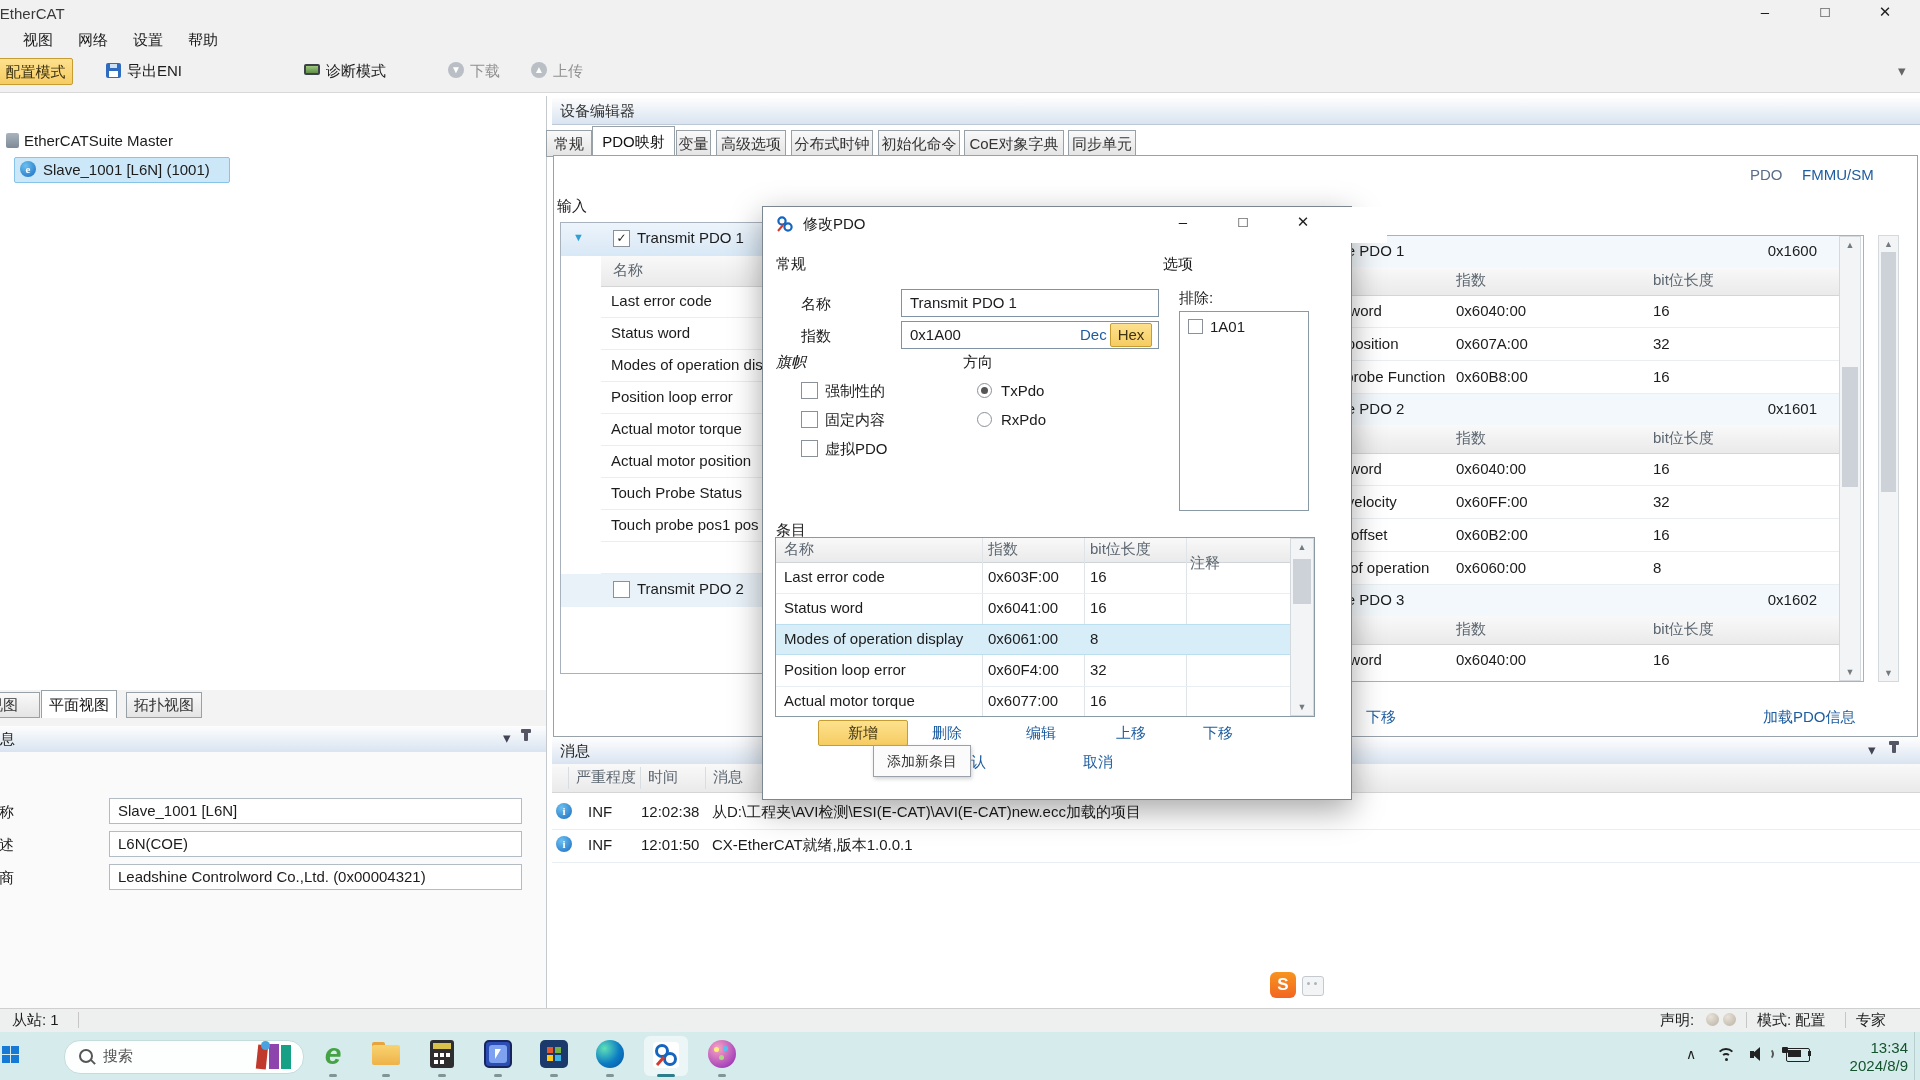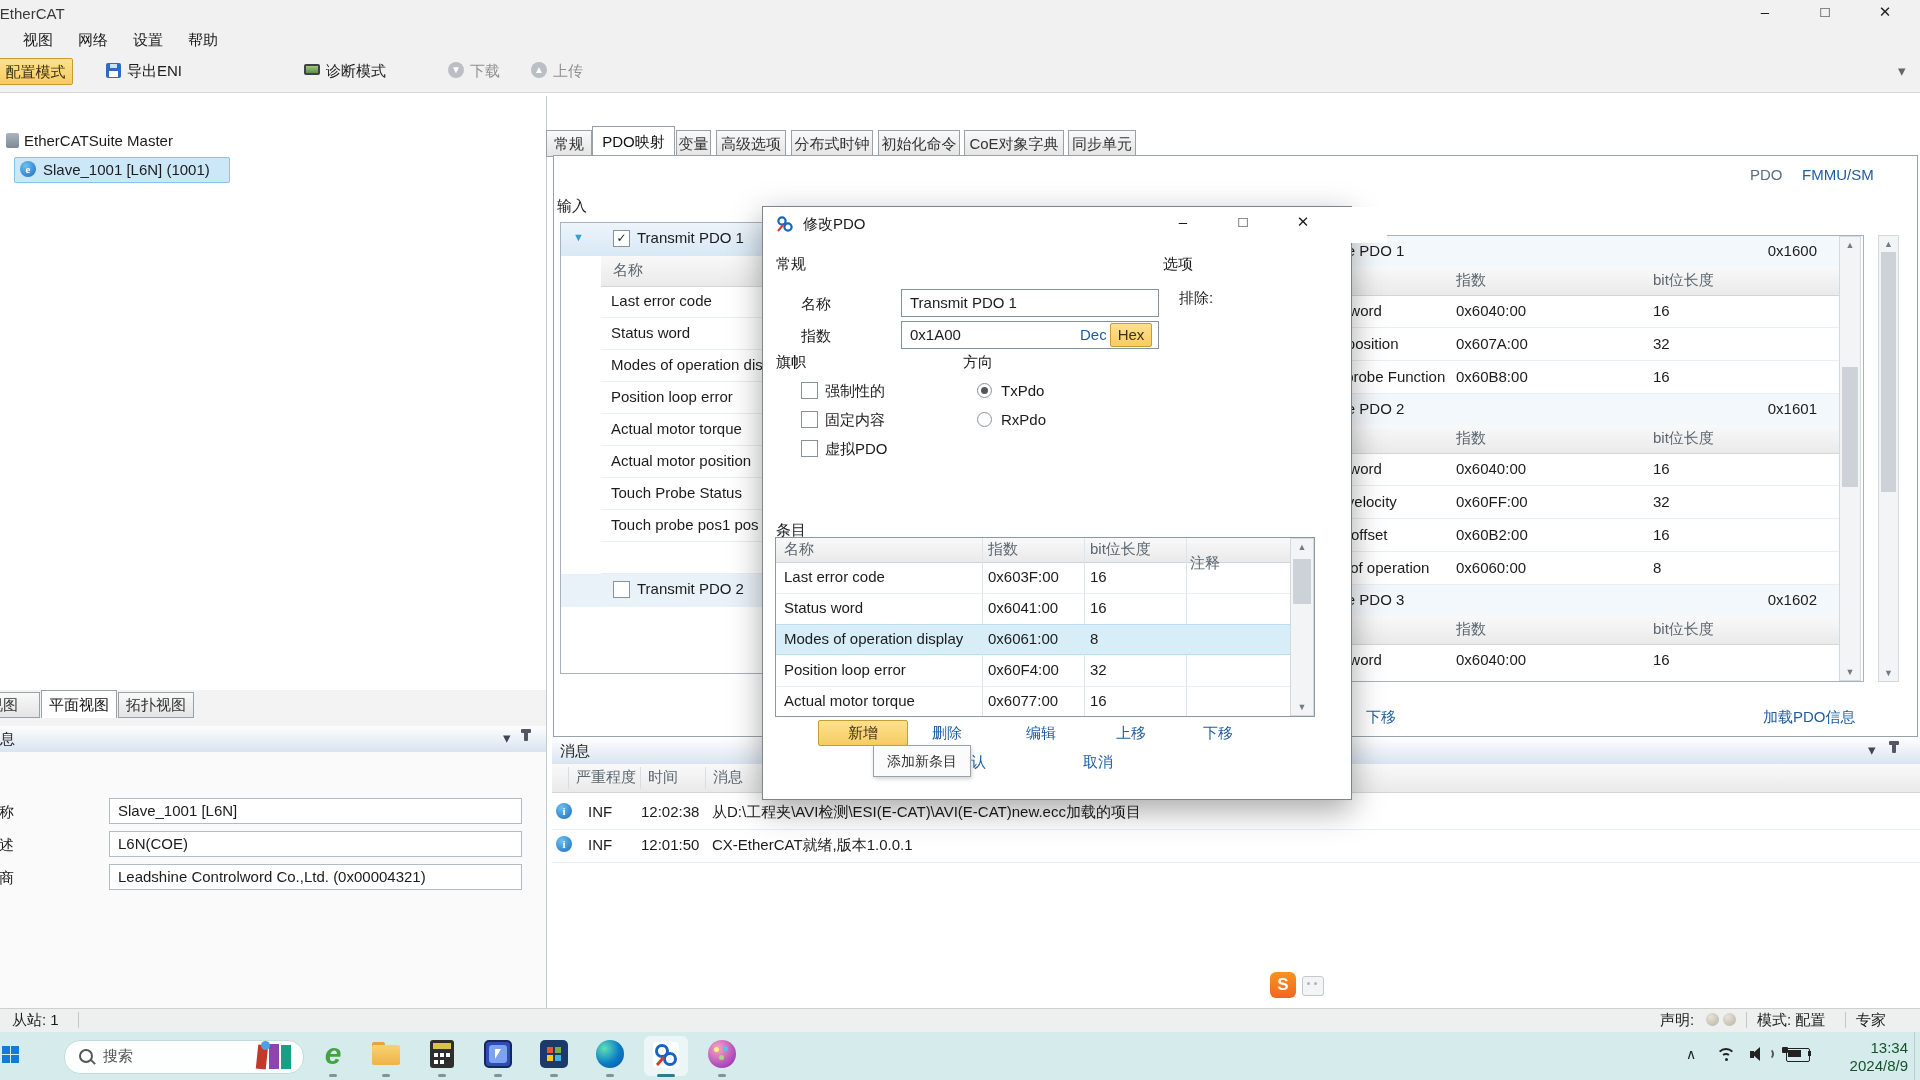--- a/index.html
+++ b/index.html
@@ -76,21 +76,21 @@
     <span class="abs t" style="left:24px;top:2px;">EtherCATSuite Master</span>
   </div>
   <div class="abs" style="left:14px;top:157px;width:214px;height:24px;background:#cce7f8;border:1px solid #86c4ea;border-radius:2px;">
     <span class="abs icircle" style="left:5px;top:3px;">e</span>
     <span class="abs t" style="left:28px;top:3px;">Slave_1001 [L6N] (1001)</span>
   </div>
 
   <div class="abs" style="left:0;top:690px;width:546px;height:36px;background:#f3f3f3;"></div>
   <div class="abs tabi" style="left:-34px;top:692px;width:72px;height:24px;line-height:24px;">视图</div>
   <div class="abs taba" style="left:41px;top:690px;width:74px;height:27px;line-height:27px;">平面视图</div>
-  <div class="abs tabi" style="left:118px;top:692px;width:74px;height:24px;line-height:24px;text-align:center;">拓扑视图</div>
+  <div class="abs tabi" style="left:126px;top:692px;width:74px;height:24px;line-height:24px;text-align:center;">拓扑视图</div>
 
   <div class="abs hdrbar" style="left:0;top:726px;width:546px;height:26px;">
     <span class="abs t" style="left:-15px;top:4px;">信息</span>
     <span class="abs t" style="left:503px;top:3px;color:#445;">▾</span>
     <span class="abs" style="left:524px;top:6px;width:4px;height:9px;background:#556;border-radius:1px;">
       <span class="abs" style="left:-3px;top:-3px;width:10px;height:4px;background:#556;border-radius:1px;"></span>
     </span>
   </div>
   <div class="abs" style="left:0;top:752px;width:546px;height:256px;background:#fafafa;"></div>
   <div class="abs t" style="left:-16px;top:803px;">名称</div>
@@ -99,20 +99,23 @@
   </div>
   <div class="abs t" style="left:-16px;top:836px;">描述</div>
   <div class="abs box" style="left:109px;top:831px;width:411px;height:24px;">
     <span class="abs t" style="left:8px;top:3px;">L6N(COE)</span>
   </div>
   <div class="abs t" style="left:-31px;top:869px;">供应商</div>
   <div class="abs box" style="left:109px;top:864px;width:411px;height:24px;">
     <span class="abs t" style="left:8px;top:3px;">Leadshine Controlword Co.,Ltd. (0x00004321)</span>
   </div>
 
+  <div class="abs hdrbar" style="left:552px;top:98px;width:1368px;height:26px;">
+    <span class="abs t" style="left:8px;top:4px;color:#333;">设备编辑器</span>
+  </div>
   <div class="abs tabi" style="left:546px;top:130px;width:44px;height:25px;">常规</div>
   <div class="abs taba" style="left:592px;top:126px;width:81px;height:30px;">PDO映射</div>
   <div class="abs tabi" style="left:676px;top:130px;width:33px;height:25px;">变量</div>
   <div class="abs tabi" style="left:716px;top:130px;width:68px;height:25px;">高级选项</div>
   <div class="abs tabi" style="left:791px;top:130px;width:80px;height:25px;">分布式时钟</div>
   <div class="abs tabi" style="left:878px;top:130px;width:80px;height:25px;">初始化命令</div>
   <div class="abs tabi" style="left:964px;top:130px;width:98px;height:25px;">CoE对象字典</div>
   <div class="abs tabi" style="left:1068px;top:130px;width:66px;height:25px;">同步单元</div>
   <div class="abs" style="left:553px;top:155px;width:1363px;height:580px;background:#fff;border:1px solid #98a2ab;"></div>
 
@@ -404,22 +407,26 @@
     </div>
     <span class="abs t" style="left:38px;top:120px;">指数</span>
     <div class="abs box" style="left:138px;top:114px;width:256px;height:26px;border-color:#7f93a5;">
       <span class="abs t" style="left:8px;top:4px;">0x1A00</span>
       <span class="abs t link" style="left:178px;top:4px;">Dec</span>
       <span class="abs obtn t" style="left:208px;top:1px;width:40px;height:22px;line-height:22px;">Hex</span>
     </div>
 
     <span class="abs t" style="left:400px;top:48px;">选项</span>
     <span class="abs t" style="left:416px;top:82px;">排除:</span>
-
-    <span class="abs t" style="left:13px;top:146px;">旗帜</span>
+    <div class="abs box" style="left:416px;top:104px;width:128px;height:198px;border-color:#8a99a6;">
+      <span class="abs cbx" style="left:8px;top:7px;width:13px;height:13px;"></span>
+      <span class="abs t" style="left:30px;top:6px;">1A01</span>
+    </div>
+
+    <span class="abs t" style="left:13px;top:146px;font-style:italic;">旗帜</span>
     <span class="abs cbx" style="left:38px;top:175px;"></span>
     <span class="abs t" style="left:62px;top:175px;">强制性的</span>
     <span class="abs cbx" style="left:38px;top:204px;"></span>
     <span class="abs t" style="left:62px;top:204px;">固定内容</span>
     <span class="abs cbx" style="left:38px;top:233px;"></span>
     <span class="abs t" style="left:62px;top:233px;">虚拟PDO</span>
 
     <span class="abs t" style="left:200px;top:146px;">方向</span>
     <span class="abs rdo" style="left:214px;top:176px;">
         <span class="rdot"></span>

